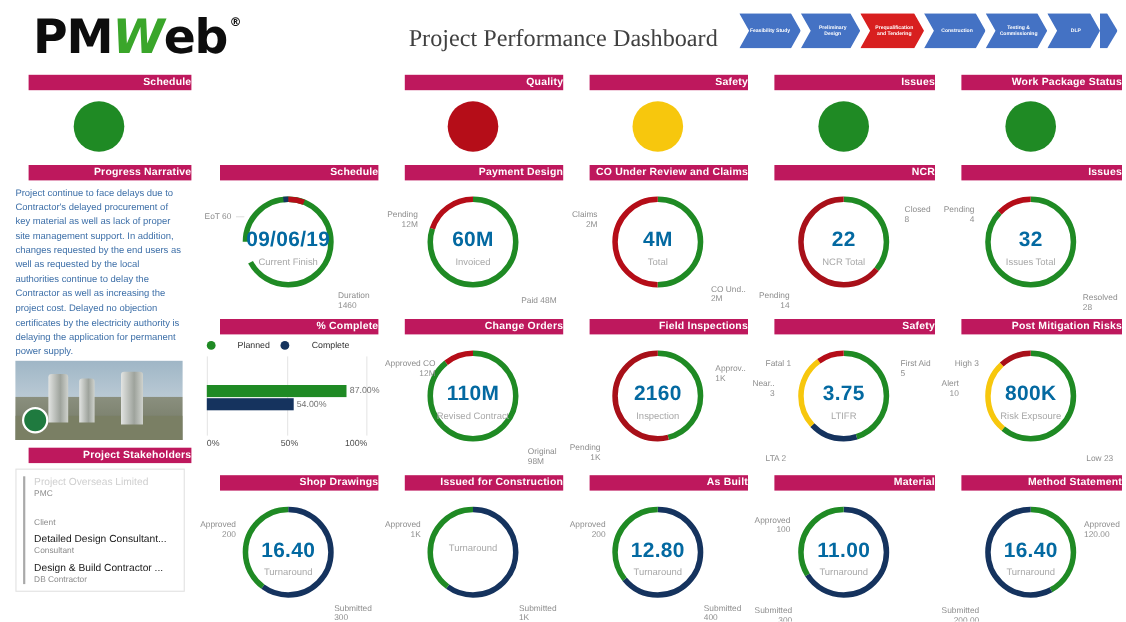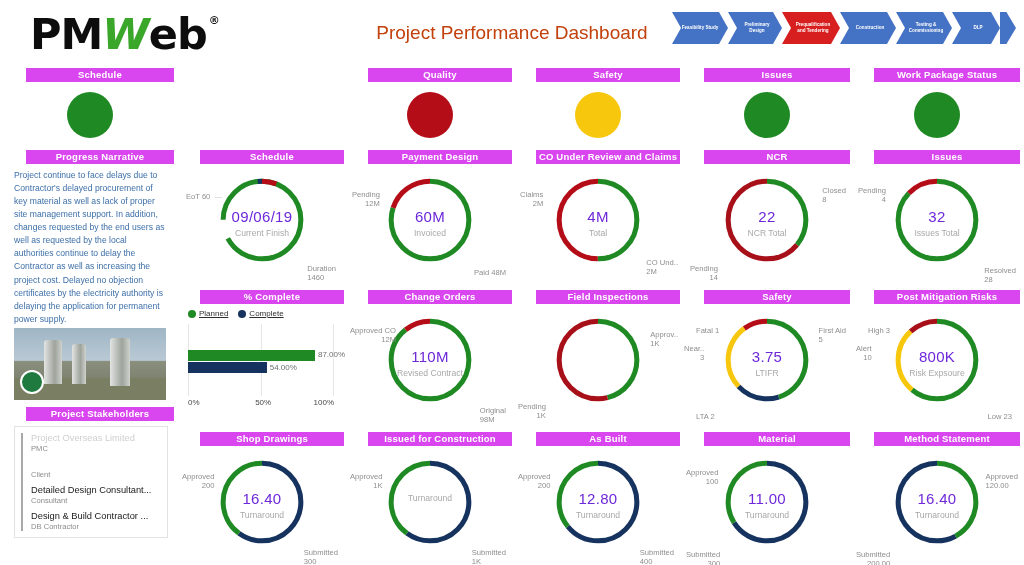--- a/index.html
+++ b/index.html
@@ -19,22 +19,22 @@
   }
   .logo-text {
     font-size: 43px; font-weight: bold; letter-spacing:-1px;
     font-family:"DejaVu Sans", sans-serif; color:#0d0d0d; line-height:1;
     position:relative;
   }
   .logo-text .w-green { color:#3aa62a; font-style: italic; }
   .logo-reg { position:absolute; right:-12px; top:2px; font-size:11px; color:#111; }
   .dash-title {
     position:absolute; left:0; right:0; top:22px; text-align:center;
-    font-size:19px; color:#c2410c; font-weight:400;
-    font-family:Liberation Sans, sans-serif;
+    font-size:22px; color:#404040; font-weight:400;
+    font-family:Liberation Serif, serif;
   }
   .phases { position:absolute; right:8px; top:12px; display:flex; height:32px; }
   .phase {
     position:relative; height:32px; display:flex; align-items:center; justify-content:center;
     color:#ffffff; font-size:4.6px; font-weight:bold; text-align:center; line-height:1.25;
     padding:0 6px 0 10px;
     clip-path: polygon(0 0, calc(100% - 9px) 0, 100% 50%, calc(100% - 9px) 100%, 0 100%, 9px 50%);
     background:#4472c4;
   }
   .phase:first-child { padding-left:6px; }
@@ -42,22 +42,22 @@
   .phase-arrow-end {
     width:16px; height:32px; background:#4472c4;
     clip-path: polygon(0 0, 40% 0, 100% 50%, 40% 100%, 0 100%, 0 50%);
   }
 
   
   .grid { position:absolute; top:68px; left:0; width:1024px; height:497px; }
   .col { position:absolute; top:0; height:497px; }
   .card { position:absolute; background:#fff; }
   .card-title {
-    background:#d946ef; color:#fff; font-size:9.5px; font-weight:bold;
-    text-align:center; height:14px; line-height:14px; letter-spacing:.2px;
+    background:#be185d; color:#fff; font-size:9.5px; font-weight:bold;
+    text-align:right; height:14px; line-height:14px; letter-spacing:.2px;
     white-space:nowrap; overflow:hidden;margin-left:20px;
   }
   .card-body { position:relative; width:100%; }
 
   
   .light-body { height:65px; display:flex; align-items:center; justify-content:center; }
   .light { width:46px; height:46px; border-radius:50%; }
 
   
   .narrative {
@@ -87,30 +87,30 @@
   .stake-name { font-size:9.3px; color:#1a1a1a; white-space:nowrap; overflow:hidden; }
   .stake-name.muted { color:#cfcfcf; }
   .stake-role { font-size:7.6px; color:#8c8c8c; margin-top:1px; }
 
   
   .donut-wrap { position:relative; width:100%; height:128px; }
   .donut-svg { position:absolute; left:50%; transform:translateX(-50%); top:8px; }
   .donut-center {
     position:absolute; left:0; right:0; top:44px; text-align:center; pointer-events:none;
   }
-  .donut-value { font-size:15px; color:#6d28d9; font-weight:400; letter-spacing:.3px; }
+  .donut-value { font-size:19px; color:#0369a1; font-weight:700; letter-spacing:.3px; }
   .donut-sub { font-size:8.6px; color:#a8a8a8; margin-top:3px; }
   .lbl {
     position:absolute; font-size:7.6px; color:#8e8e8e; line-height:1.25; white-space:nowrap;
   }
   .lbl.r { text-align:right; }
 
   
   .legend { display:flex; gap:10px; padding:5px 0 0 8px; align-items:center; }
-  .legend-item { display:flex; align-items:center; gap:3px; font-size:8px; color:#2e2e2e;text-decoration:underline; }
+  .legend-item { display:flex; align-items:center; gap:20px; font-size:8px; color:#2e2e2e; }
   .dot { width:8px; height:8px; border-radius:50%; }
   .plot { position:relative; margin:6px 10px 0 8px; height:72px; }
   .gridline { position:absolute; top:0; bottom:0; width:1px; background:#e6e6e6; }
   .bar { position:absolute; height:11px; }
   .bar-lbl { position:absolute; font-size:8px; color:#707070; }
   .axis { position:relative; margin:2px 10px 0 8px; height:12px; }
   .axis span { position:absolute; font-size:8px; color:#4a4a4a; top:0; }
 </style>
 </head>
 <body>
@@ -367,20 +367,24 @@
         </div>
       </div>
 
       <div class="card" style="top:222px; width:164px;">
         <div class="card-title">Field Inspections</div>
         <div class="card-body donut-wrap">
           <svg class="donut-svg" width="96" height="96" viewBox="0 0 42 42">
             <circle cx="21" cy="21" r="17" fill="none" stroke="#1f8a24" stroke-width="2.2" stroke-dasharray="49.1 57.7" transform="rotate(-90 21 21)"></circle>
             <circle cx="21" cy="21" r="17" fill="none" stroke="#a81019" stroke-width="2.2" stroke-dasharray="57.7 49.1" stroke-dashoffset="-49.1" transform="rotate(-90 21 21)"></circle>
           </svg>
+          <div class="donut-center">
+            <div class="donut-value">2160</div>
+            <div class="donut-sub">Inspection</div>
+          </div>
           <div class="lbl" style="right:2px; top:26px;">
             <div>Approv..</div>
             <div>1K</div>
           </div>
           <div class="lbl r" style="left:2px; top:98px;">
             <div>Pending</div>
             <div>1K</div>
           </div>
         </div>
       </div>

